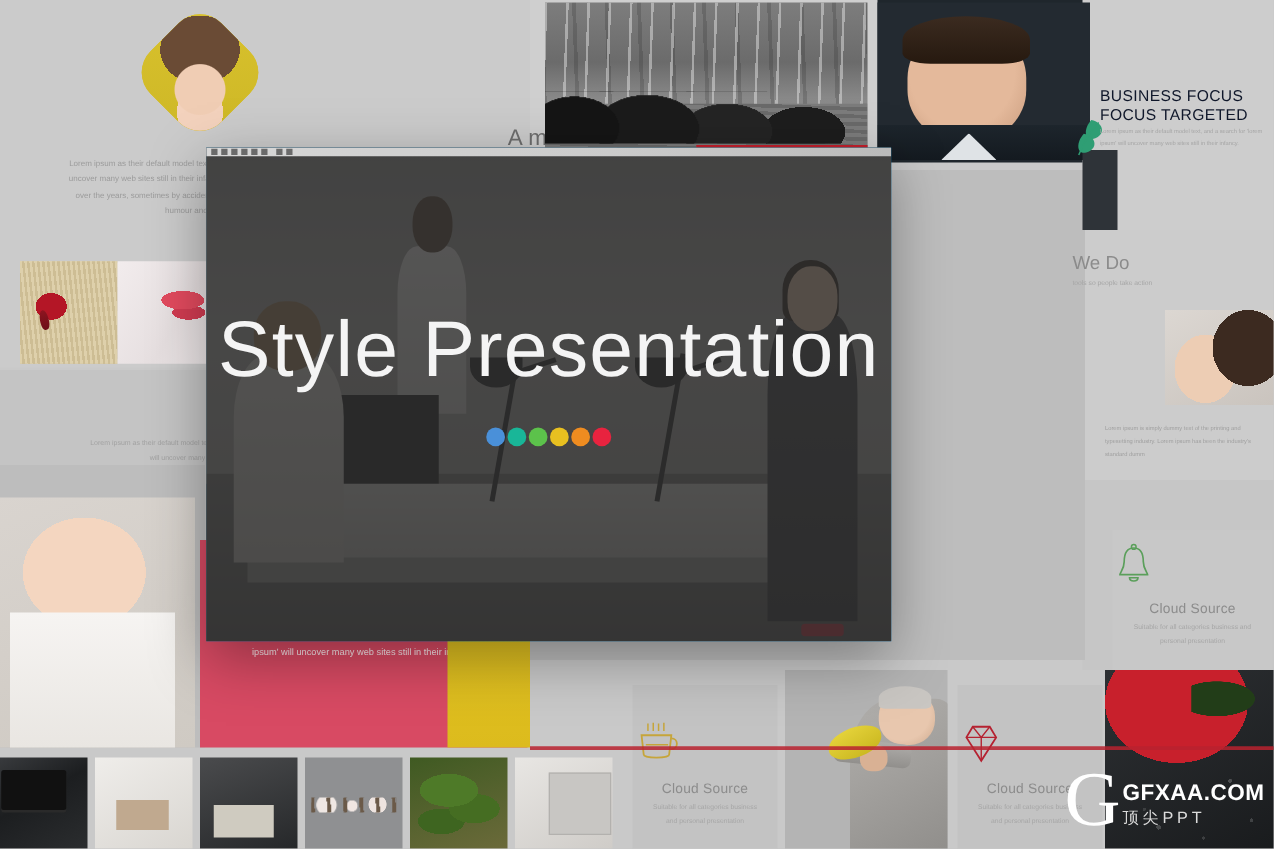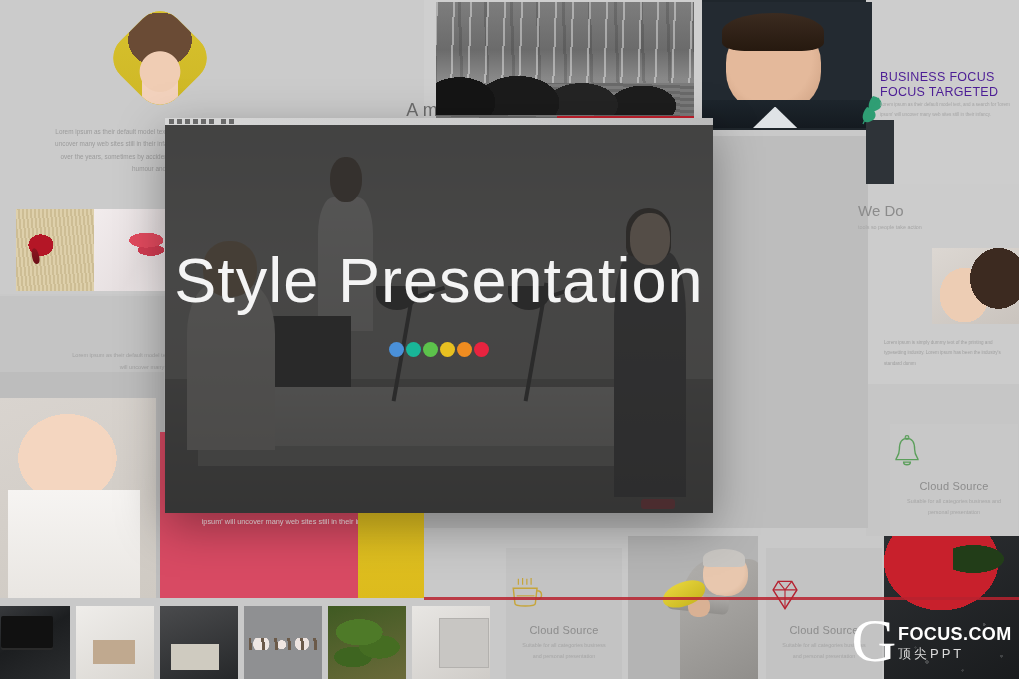--- a/index.html
+++ b/index.html
@@ -171,21 +171,21 @@
     background:linear-gradient(#1d252c,#141a20);
   }
   .man .collar{
     position:absolute; left:30%; bottom:0; width:26%; height:17%;
     background:#dfe3e6; clip-path:polygon(0 100%,50% 0,100% 100%);
   }
 
   
   .bf-title{
     position:absolute; left:880px; top:70px; width:138px;
-    font-size:12.5px; line-height:1.2; color:#4c1d95; letter-spacing:.3px;
+    font-size:12.5px; line-height:1.2; color:#0f172a; letter-spacing:.3px;
   }
   .bf-body{
     position:absolute; left:880px; top:100px; width:132px;
     font-size:4.6px; line-height:2.2; color:#a5a5a5;
   }
   .leaf-icon{ position:absolute; left:857px; top:92px; width:30px; height:34px; }
   .bf-darkbar{ position:absolute; left:866px; top:120px; width:28px; height:64px; background:#2e3338; }
 
   
   .wd-title{ position:absolute; left:858px; top:202px; font-size:15px; color:#8b8b8b; }
@@ -572,17 +572,17 @@
       <i style="background: rgb(25, 182, 152);"></i>
       <i style="background: rgb(92, 194, 75);"></i>
       <i style="background: rgb(232, 192, 32);"></i>
       <i style="background: rgb(239, 140, 32);"></i>
       <i style="background: rgb(232, 35, 63);"></i>
     </div>
   </div>
 
   <div class="wm">
     <div class="wm-g">G</div>
-    <div class="wm-t1">FOCUS.COM</div>
+    <div class="wm-t1">GFXAA.COM</div>
     <div class="wm-t2">顶尖PPT</div>
   </div>
 
 </div>
 
 </body></html>

